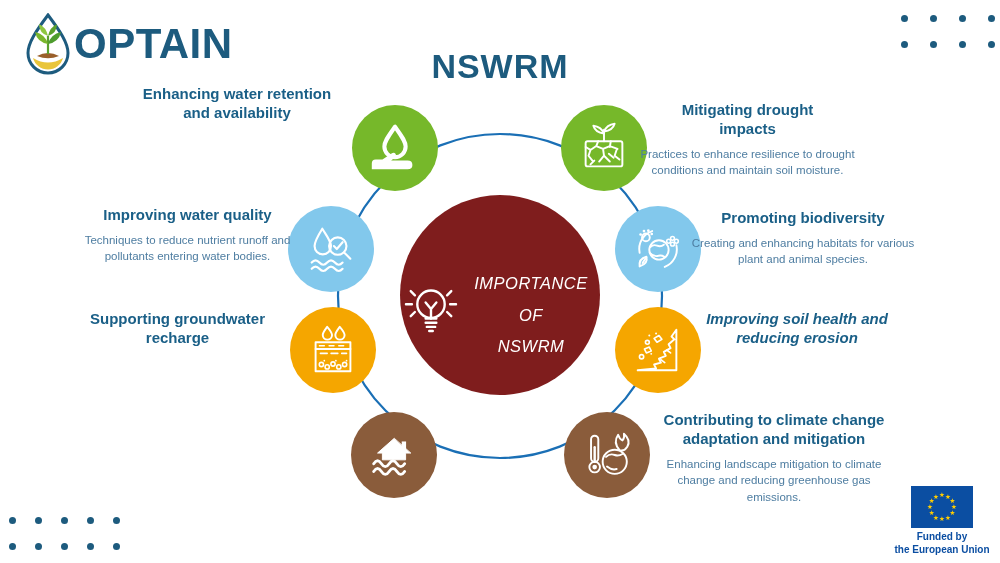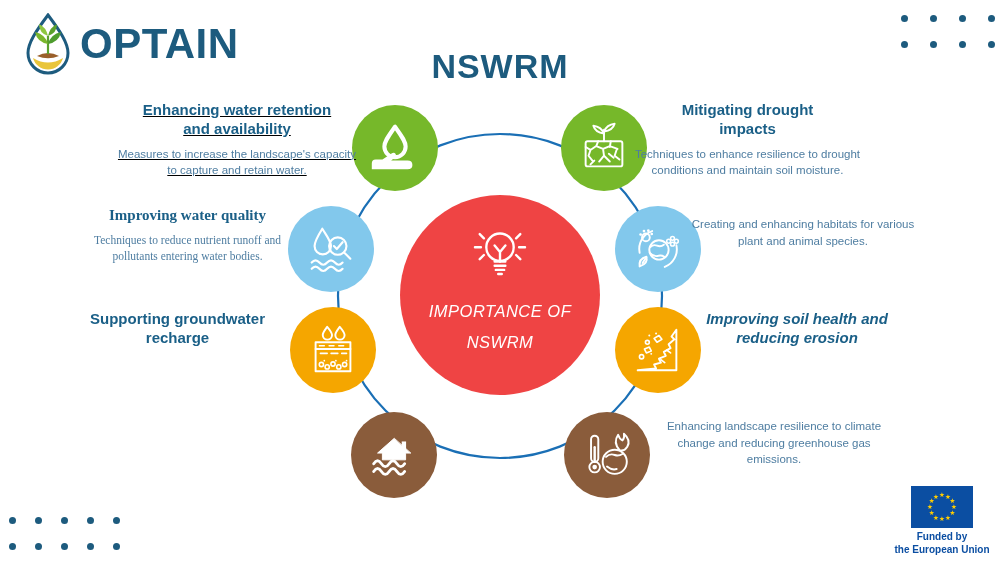--- a/index.html
+++ b/index.html
@@ -2,47 +2,47 @@
 <html><head>
 <meta charset="utf-8">
 <style>
   html,body{margin:0;padding:0;}
   body{
     width:1000px;height:563px;position:relative;overflow:hidden;
     background:#ffffff;font-family:"Liberation Sans",sans-serif;
   }
   .abs{position:absolute;}
   
-  .logo-wrap{left:22px;top:13px;display:flex;align-items:center;gap:6px;}
+  .logo-wrap{left:22px;top:13px;display:flex;align-items:center;gap:0;}
   .logo-text{font-size:42px;font-weight:bold;color:#1d5b7e;letter-spacing:.5px;}
   .main-title{left:0;top:47px;width:1000px;text-align:center;
     font-size:34px;font-weight:800;color:#1d5b7e;letter-spacing:1px;}
   
   .dots{display:grid;}
   .dots-tr{left:901px;top:15px;grid-template-columns:repeat(4,7px);gap:19px 22px;}
   .dots-bl{left:9px;top:517px;grid-template-columns:repeat(5,7px);gap:19px 19px;}
   .dot{width:7px;height:7px;border-radius:50%;background:#1d5b7e;}
   
   .ring-svg{left:0;top:0;}
   .sat{width:86px;height:86px;border-radius:50%;display:flex;align-items:center;justify-content:center;}
   .c-green{background:#76b82a;}
   .c-blue{background:#82c8ec;}
   .c-orange{background:#f5a600;}
   .c-brown{background:#8a5c3b;}
   .center-circle{left:400px;top:195px;width:200px;height:200px;border-radius:50%;
-    background:#ef4444;display:flex;flex-direction:column;align-items:center;padding-top:27px;box-sizing:border-box;}
+    background:#7f1d1d;display:flex;flex-direction:row;align-items:center;padding-top:27px;box-sizing:border-box;}
   .center-label{margin-top:14px;color:#ffffff;font-style:italic;font-size:16.5px;
     line-height:1.9;text-align:center;white-space:pre-line;letter-spacing:.5px;}
   
   .tblock{text-align:center;}
   .title{font-size:15px;font-weight:bold;color:#1a5f87;line-height:1.25;white-space:pre-line;}
   .desc{margin-top:7px;font-size:11.5px;color:#4e7da1;line-height:1.45;white-space:pre-line;}
-  .t1{left:102px;top:101px;width:270px;text-decoration:underline;}
+  .t1{left:102px;top:85px;width:270px;}
   .t2{left:625px;top:101px;width:245px;}
-  .t3{left:55px;top:206px;width:265px;font-family:Liberation Serif, serif;}
+  .t3{left:55px;top:206px;width:265px;}
   .t4{left:678px;top:209px;width:250px;}
   .t5{left:45px;top:310px;width:265px;}
   .t6{left:672px;top:310px;width:250px;font-style:italic;}
   .t7{left:118px;top:414px;width:265px;}
   .t8{left:640px;top:411px;width:268px;}
   
   .eu-flag{left:911px;top:486px;}
   .eu-label{left:876px;top:531px;width:132px;text-align:center;
     font-size:10px;font-weight:bold;color:#0b4ea2;line-height:1.25;white-space:pre-line;}
   svg{display:block;}
@@ -211,50 +211,51 @@
       <path d="M17,-17 l-3.5,3.5 M21,-6 h-5 M17,4 l-3.5,-3.5"></path>
     </svg>
   </span>
   <div class="center-label">IMPORTANCE OF
 NSWRM</div>
 </div>
 
 <div class="abs tblock t1">
   <div class="title">Enhancing water retention
 and availability</div>
-  <div class="desc">Measures to increase the landscape's capacity
-to capture and retain water.</div>
 </div>
 <div class="abs tblock t2">
   <div class="title">Mitigating drought
 impacts</div>
-  <div class="desc">Techniques to enhance resilience to drought
+  <div class="desc">Practices to enhance resilience to drought
 conditions and maintain soil moisture.</div>
 </div>
 <div class="abs tblock t3">
   <div class="title">Improving water quality</div>
   <div class="desc">Techniques to reduce nutrient runoff and
 pollutants entering water bodies.</div>
 </div>
 <div class="abs tblock t4">
+  <div class="title">Promoting biodiversity</div>
   <div class="desc">Creating and enhancing habitats for various
 plant and animal species.</div>
 </div>
 <div class="abs tblock t5">
   <div class="title">Supporting groundwater
 recharge</div>
 </div>
 <div class="abs tblock t6">
   <div class="title">Improving soil health and
 reducing erosion</div>
 </div>
 <div class="abs tblock t7">
 </div>
 <div class="abs tblock t8">
-  <div class="desc">Enhancing landscape resilience to climate
+  <div class="title">Contributing to climate change
+adaptation and mitigation</div>
+  <div class="desc">Enhancing landscape mitigation to climate
 change and reducing greenhouse gas
 emissions.</div>
 </div>
 
 <div class="abs dots dots-bl">
   <i class="dot"></i>
     <i class="dot"></i>
     <i class="dot"></i>
     <i class="dot"></i>
     <i class="dot"></i>

